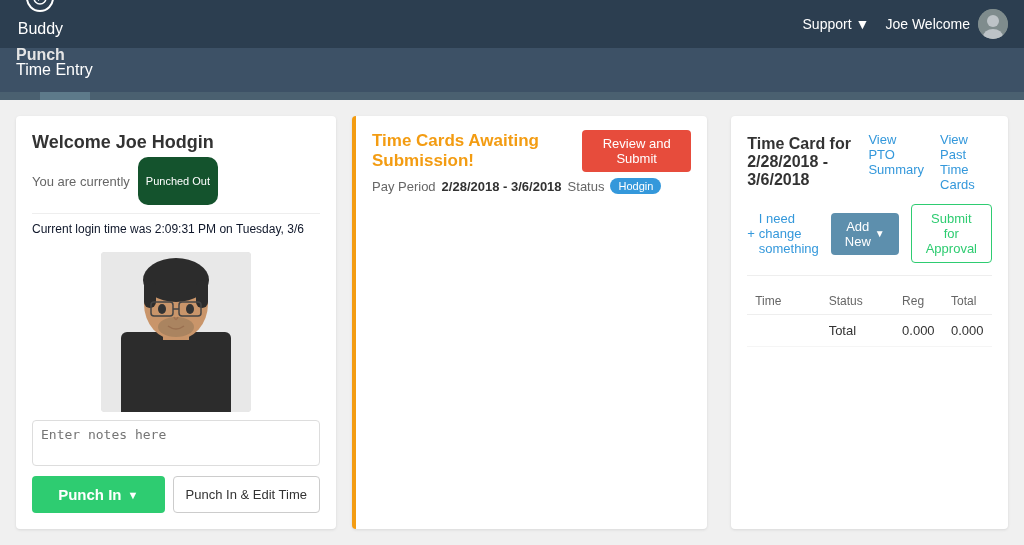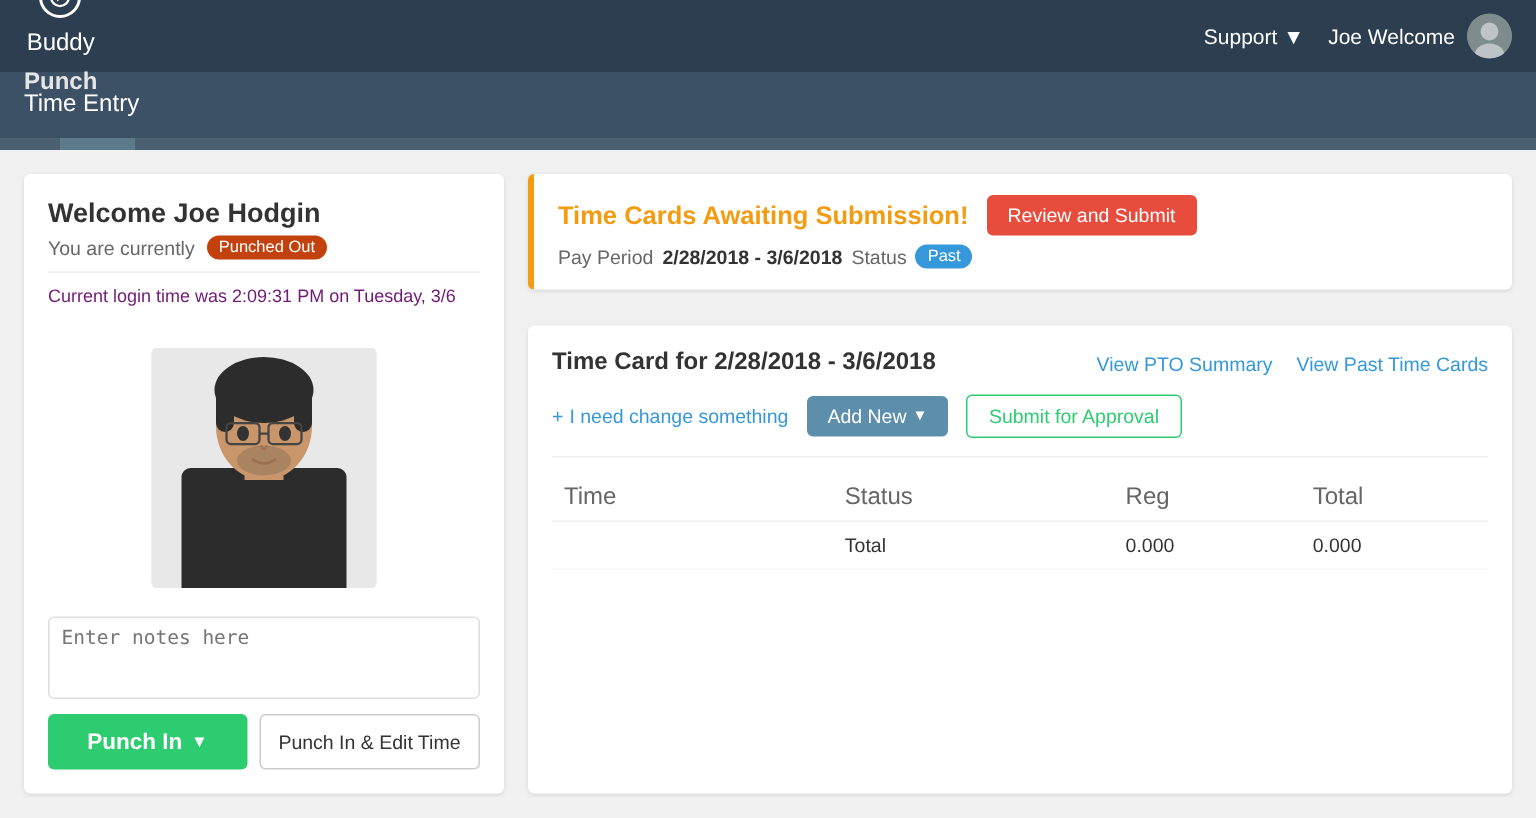--- a/index.html
+++ b/index.html
@@ -124,30 +124,30 @@
     }
     .status-row {
       display: flex;
       align-items: center;
       gap: 8px;
       margin-bottom: 8px;
       font-size: 13px;
       color: #666;
     }
     .status-badge {
-      background: #c2410c;
+      background: #14532d;
       color: white;
       font-size: 11px;
-      padding: 2px 8px;
+      padding: 18px 8px;
       border-radius: 10px;
       font-weight: 500;
     }
     .login-time {
       font-size: 12px;
-      color: #701a75;
+      color: #0f172a;
       margin-bottom: 8px;
       border-top: 1px solid #eee;
       padding-top: 8px;
     }
     .avatar-container {
       display: flex;
       justify-content: center;
       align-items: center;
       flex: 1;
       padding: 8px 0;
@@ -200,21 +200,21 @@
       padding: 0 12px;
       font-size: 13px;
       font-weight: 500;
       cursor: pointer;
     }
 
     
     .right-panel {
       flex: 1;
       display: flex;
-      flex-direction: column;
+      flex-direction: row;
       gap: 24px;
     }
 
     
     .alert-box {
       background: white;
       border-radius: 4px;
       padding: 14px 16px;
       box-shadow: 0 1px 3px rgba(0,0,0,0.1);
       border-left: 4px solid #f39c12;
@@ -328,21 +328,21 @@
       cursor: pointer;
     }
 
     
     .time-table {
       width: 100%;
       border-collapse: collapse;
     }
     .time-table th {
       text-align: left;
-      font-size: 16px;
+      font-size: 12px;
       color: #666;
       font-weight: 500;
       padding: 6px 8px;
       border-bottom: 1px solid #eee;
     }
     .time-table td {
       padding: 8px 8px;
       font-size: 13px;
       color: #555;
       border-bottom: 1px solid #f5f5f5;
@@ -455,21 +455,21 @@
 
     <div class="alert-box">
       <div class="alert-title-row">
         <span class="alert-title">Time Cards Awaiting Submission!</span>
         <button class="review-btn">Review and Submit</button>
       </div>
       <div class="alert-meta">
         <span>Pay Period</span>
         <span class="pay-period">2/28/2018 - 3/6/2018</span>
         <span>Status</span>
-        <span class="draft-badge">Past</span>
+        <span class="draft-badge">Hodgin</span>
       </div>
     </div>
 
     <div class="time-card-section">
       <div class="time-card-header">
         <span class="time-card-title">Time Card for 2/28/2018 - 3/6/2018</span>
         <div class="time-card-links">
           <a class="tc-link">View PTO Summary</a>
           <a class="tc-link">View Past Time Cards</a>
         </div>

